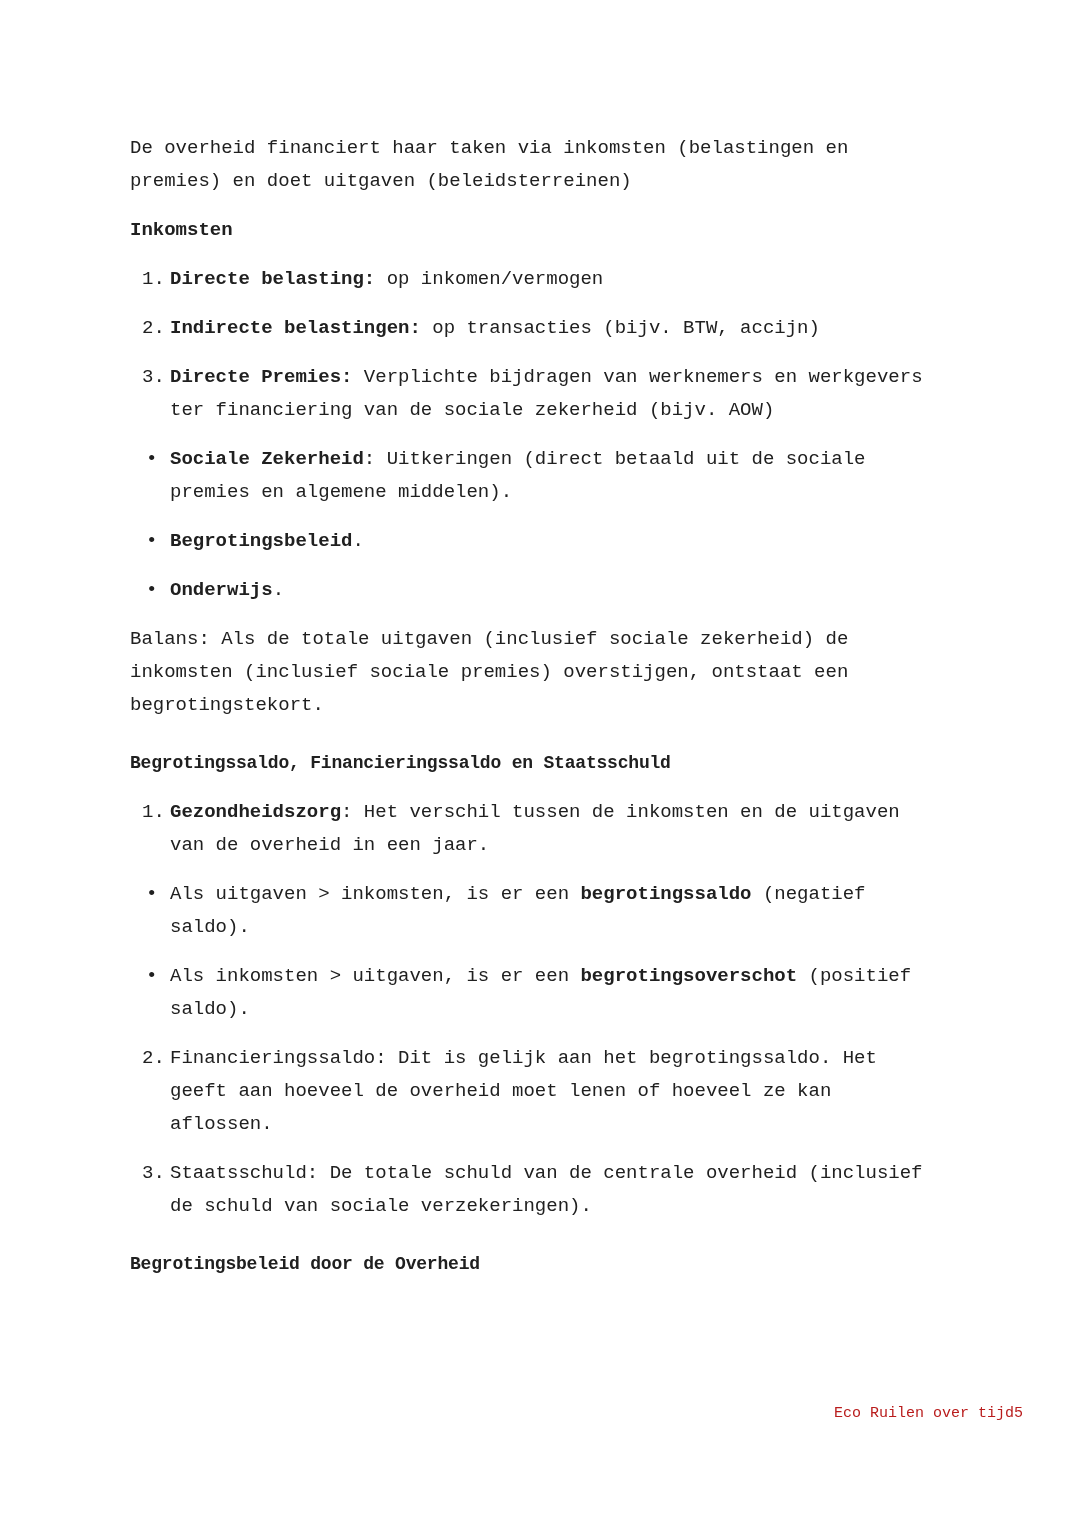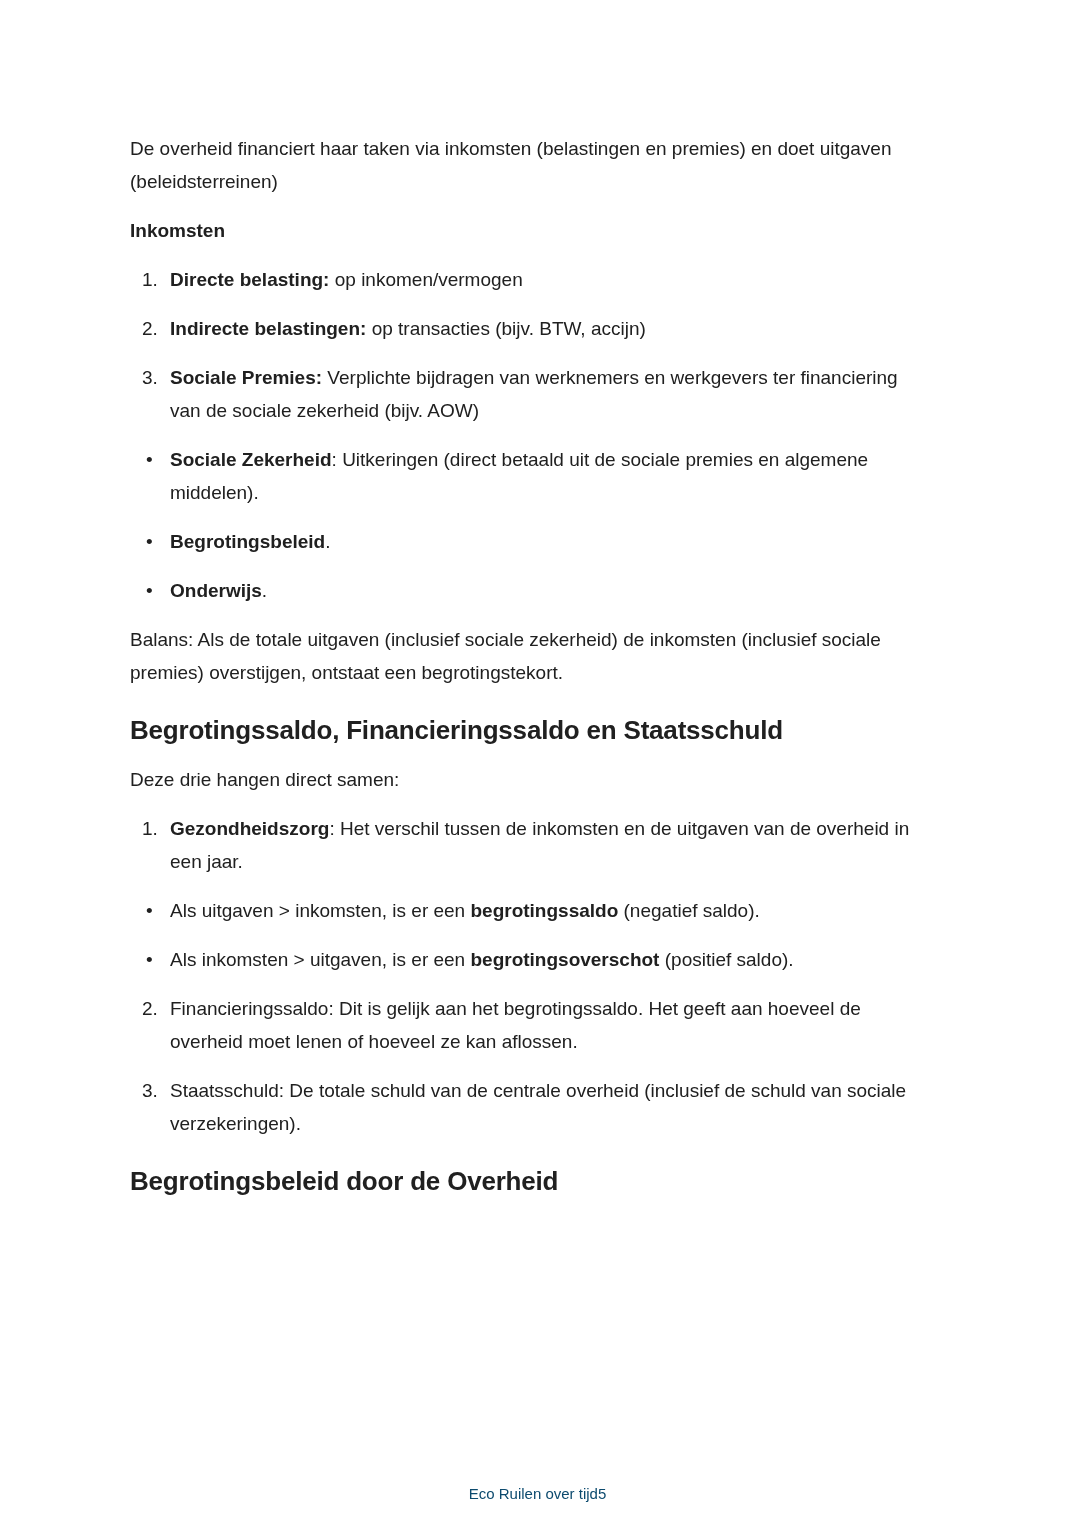--- a/index.html
+++ b/index.html
@@ -5,98 +5,97 @@
   html, body {
     margin: 0;
     padding: 0;
     background: #ffffff;
   }
   .page {
     position: relative;
     width: 1068px;
     height: 1525px;
     background: #ffffff;
-    font-family: Liberation Sans, sans-serif;
+    font-family: Liberation Mono, monospace;
     color: #202020;
     overflow: hidden;
   }
   .content {
     position: absolute;
     left: 130px;
     top: 132px;
     width: 800px;
     font-size: 19px;
     line-height: 33px;
   }
   .block { margin-top: 16px; }
   .block:first-child { margin-top: 0; }
   .h2 {
     font-weight: 700;
-    font-size: 26px;
+    font-size: 18px;
     line-height: 34px;
     margin-top: 24px;
     margin-bottom: 16px;
     letter-spacing: -0.2px;
   }
   .h3 { font-weight: 700; }
   .li { display: flex; }
   .li .marker {
     flex: 0 0 40px;
     box-sizing: border-box;
     padding-left: 12px;
   }
   .li .marker.bullet { padding-left: 16px; }
   .li .li-body { flex: 1 1 auto; }
   b { font-weight: 700; }
   .footer {
     position: absolute;
     left: 52px;
     right: 45px;
-    top: 1484px;
+    top: 1404px;
     display: flex;
-    justify-content: center;
+    justify-content: flex-end;
     font-size: 15px;
     line-height: 20px;
-    color: #0c4a6e;
+    color: #b91c1c;
   }
 </style>
 </head>
 <body>
 
 <div class="page">
   <div class="content" id="doc-content">
       <div class="block p"><span>De overheid financiert haar taken via inkomsten (belastingen en premies) en doet uitgaven (beleidsterreinen)</span></div>
       <div class="block h3"><b>Inkomsten</b></div>
       <div class="block li">
         <span class="marker">1.</span>
         <span class="li-body"><b>Directe belasting:</b><span> op inkomen/vermogen</span></span>
       </div>
       <div class="block li">
         <span class="marker">2.</span>
         <span class="li-body"><b>Indirecte belastingen:</b><span> op transacties (bijv. BTW, accijn)</span></span>
       </div>
       <div class="block li">
         <span class="marker">3.</span>
-        <span class="li-body"><b>Sociale Premies:</b><span> Verplichte bijdragen van werknemers en werkgevers ter financiering van de sociale zekerheid (bijv. AOW)</span></span>
+        <span class="li-body"><b>Directe Premies:</b><span> Verplichte bijdragen van werknemers en werkgevers ter financiering van de sociale zekerheid (bijv. AOW)</span></span>
       </div>
       <div class="block li">
         <span class="marker bullet">•</span>
         <span class="li-body"><b>Sociale Zekerheid</b><span>: Uitkeringen (direct betaald uit de sociale premies en algemene middelen).</span></span>
       </div>
       <div class="block li">
         <span class="marker bullet">•</span>
         <span class="li-body"><b>Begrotingsbeleid</b><span>.</span></span>
       </div>
       <div class="block li">
         <span class="marker bullet">•</span>
         <span class="li-body"><b>Onderwijs</b><span>.</span></span>
       </div>
       <div class="block p"><span>Balans: Als de totale uitgaven (inclusief sociale zekerheid) de inkomsten (inclusief sociale premies) overstijgen, ontstaat een begrotingstekort.</span></div>
       <div class="block h2"><b>Begrotingssaldo, Financieringssaldo en Staatsschuld</b></div>
-      <div class="block p"><span>Deze drie hangen direct samen:</span></div>
       <div class="block li">
         <span class="marker">1.</span>
         <span class="li-body"><b>Gezondheidszorg</b><span>: Het verschil tussen de inkomsten en de uitgaven van de overheid in een jaar.</span></span>
       </div>
       <div class="block li">
         <span class="marker bullet">•</span>
         <span class="li-body"><span>Als uitgaven &gt; inkomsten, is er een </span><b>begrotingssaldo</b><span> (negatief saldo).</span></span>
       </div>
       <div class="block li">
         <span class="marker bullet">•</span>

